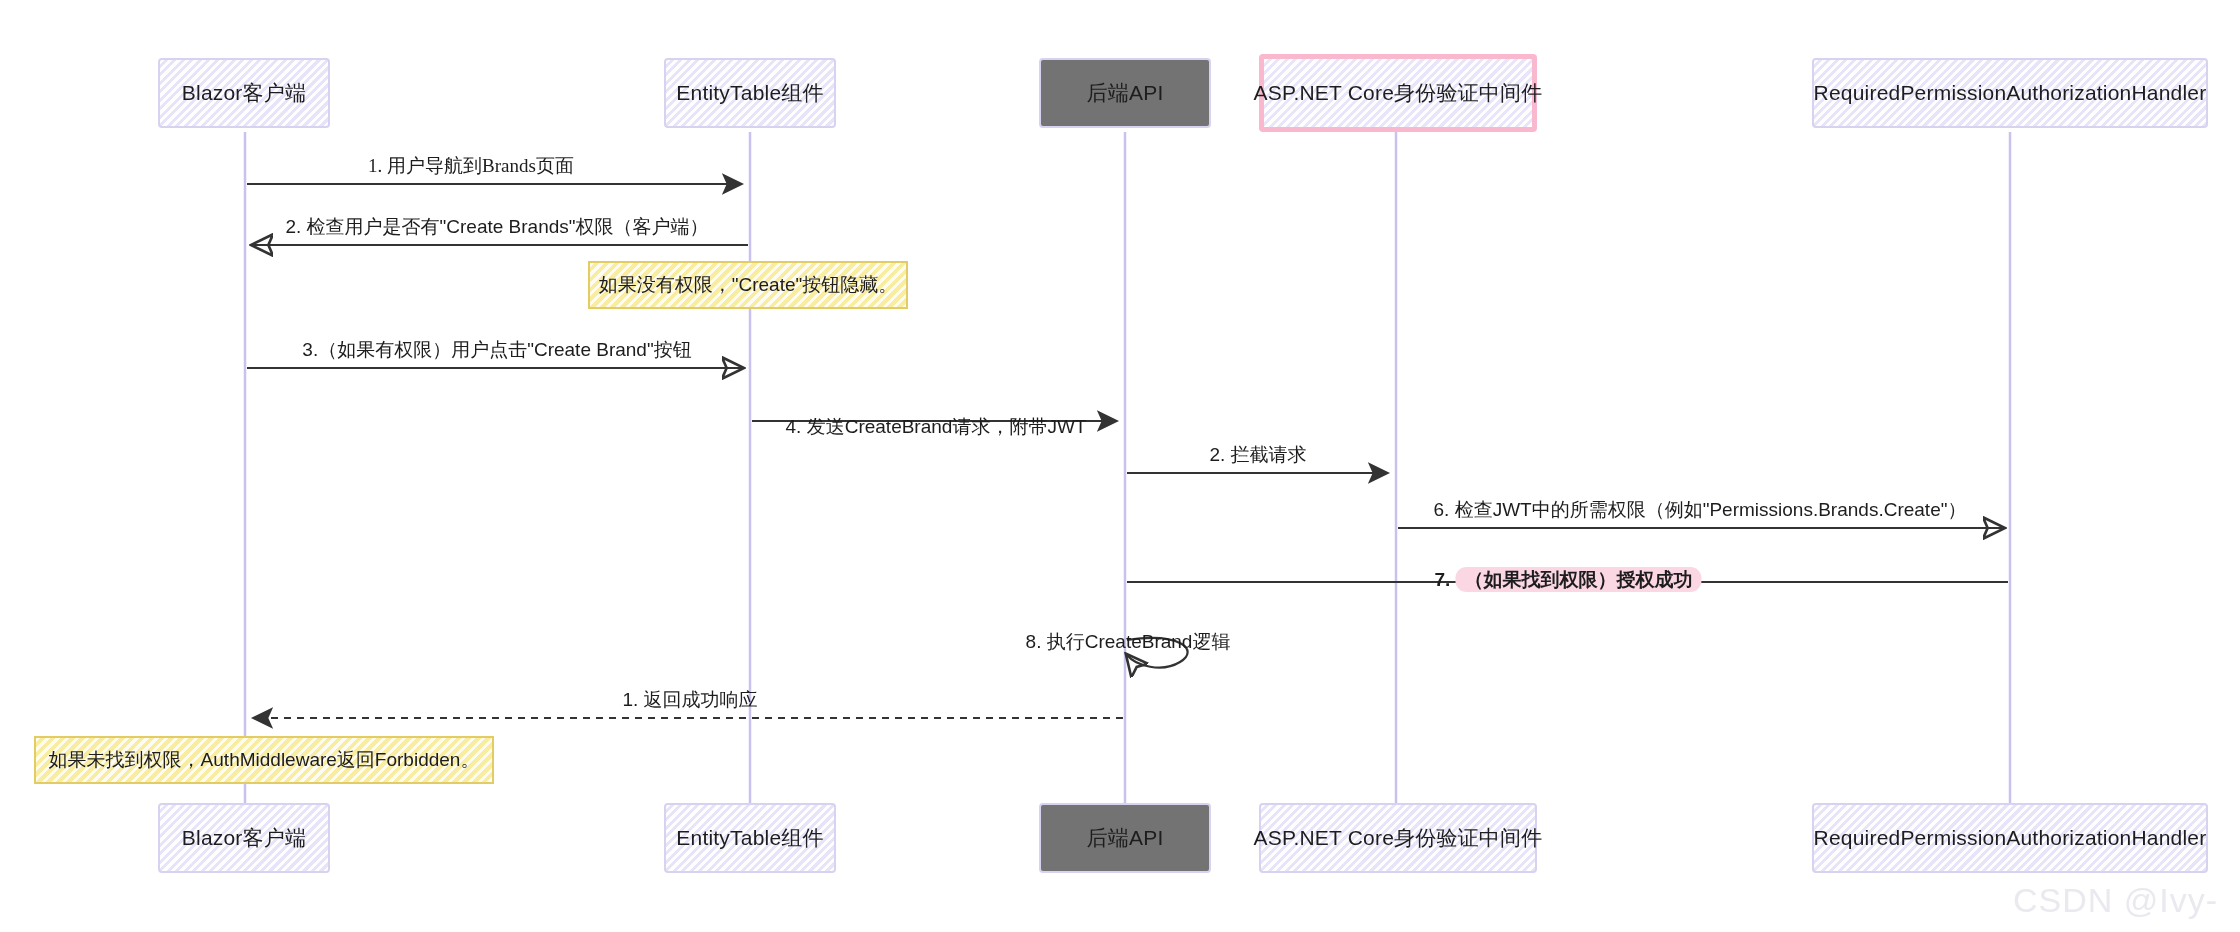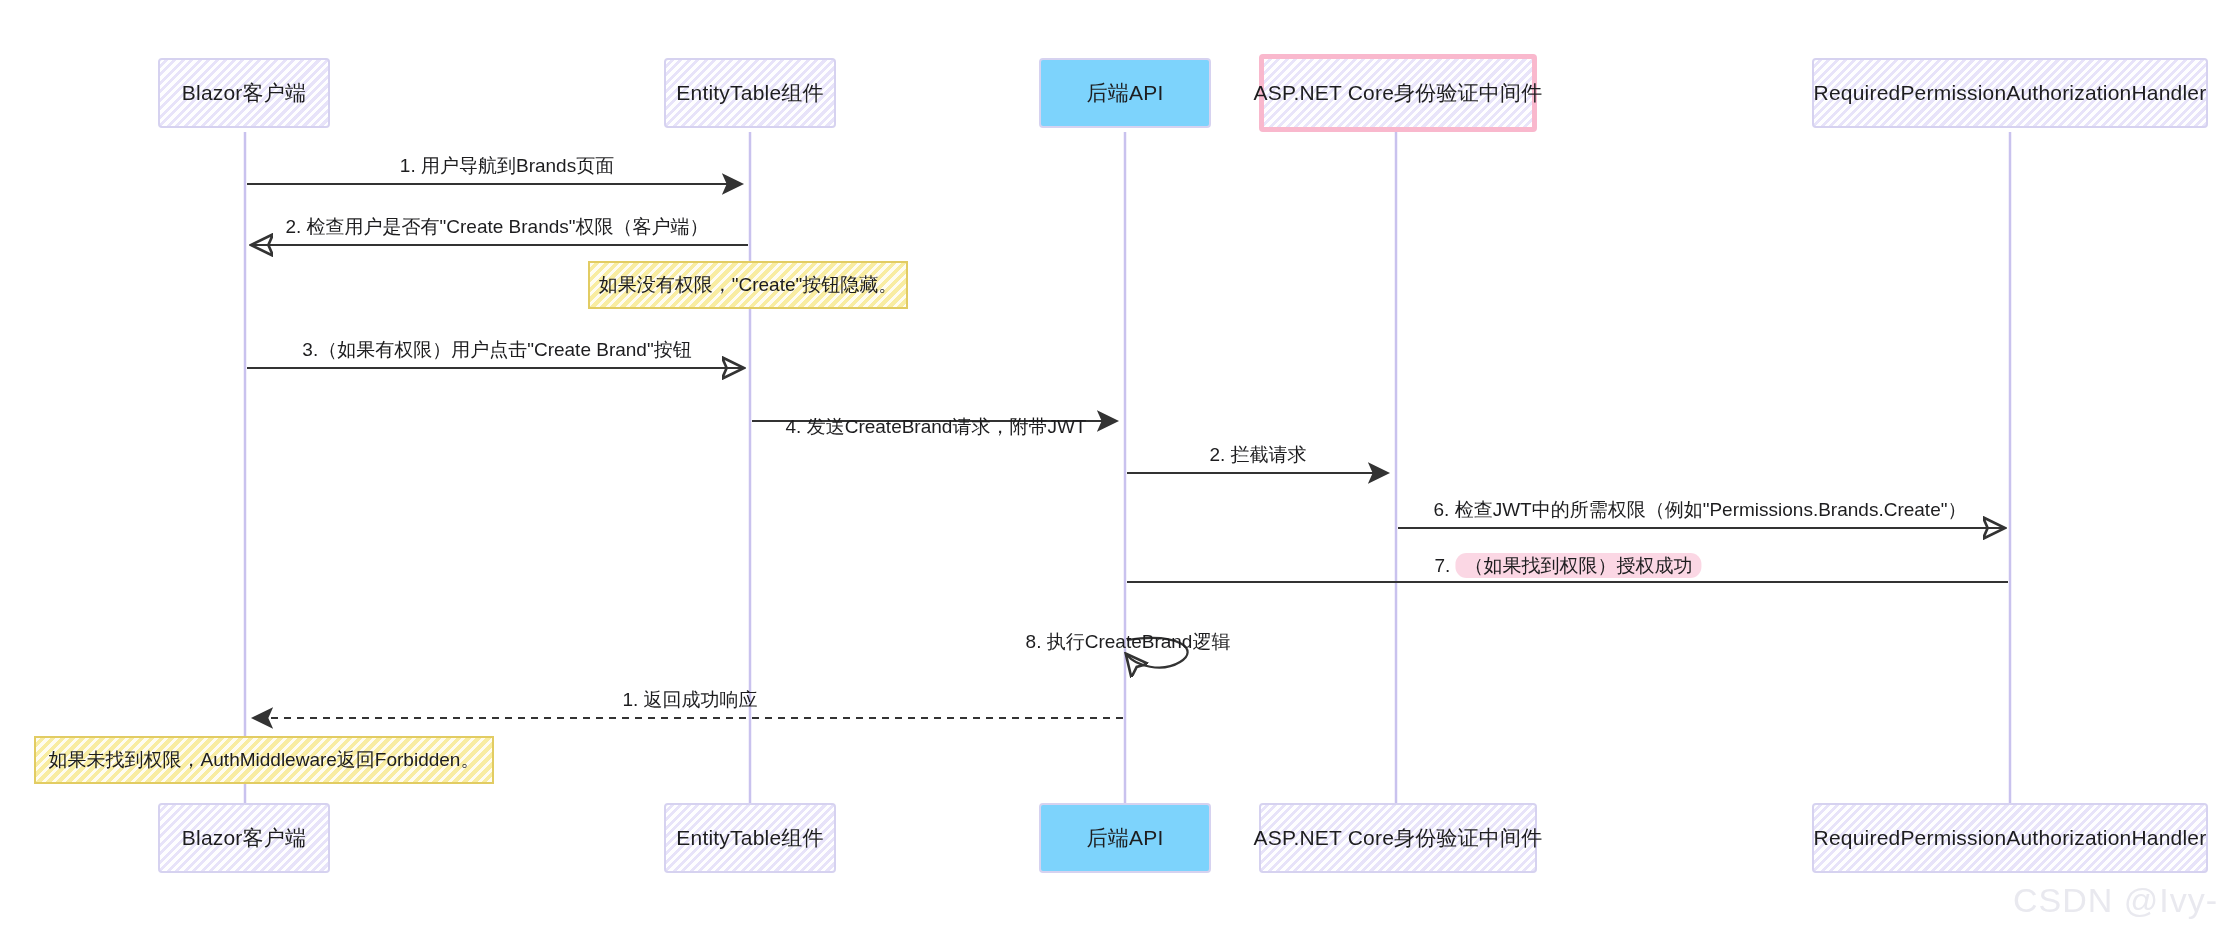--- a/index.html
+++ b/index.html
@@ -41,21 +41,21 @@
     text-align: center;
     color: #1d1d1f;
     font-size: 21px;
     letter-spacing: 0.2px;
     line-height: 1.2;
     padding: 0 18px;
     white-space: nowrap;
   }
   .participant.solid {
     background-image: none;
-    background-color: #7dd3fc;
+    background-color: #737373;
   }
   .participant.highlight {
     border: 5px solid #f9b8cd;
     background-color: #f6f4fd;
   }
   .participant .p-label { pointer-events: none; }
 
   
   .msg-label {
     position: absolute;
@@ -165,33 +165,33 @@
   <div class="participant solid" style="left:1039px; top:803px; width:172px; height:70px;">
     <span class="p-label">后端API</span>
   </div>
   <div class="participant" style="left:1259px; top:803px; width:278px; height:70px;">
     <span class="p-label">ASP.NET Core身份验证中间件</span>
   </div>
   <div class="participant" style="left:1812px; top:803px; width:396px; height:70px;">
     <span class="p-label">RequiredPermissionAuthorizationHandler</span>
   </div>
 
-  <div class="msg-label centered" style="left:507px;  top:155px;">1. 用户导航到Brands页面</div>
+  <div class="msg-label centered" style="left:471px;  top:155px;font-family:Liberation Serif, serif;">1. 用户导航到Brands页面</div>
 
   <div class="msg-label centered" style="left:497px;  top:216px;">2. 检查用户是否有"Create Brands"权限（客户端）</div>
 
   <div class="msg-label centered" style="left:497px;  top:339px;">3.（如果有权限）用户点击"Create Brand"按钮</div>
 
   <div class="msg-label centered" style="left:936px;  top:392px;margin-top:24px;">4. 发送CreateBrand请求，附带JWT</div>
 
   <div class="msg-label centered" style="left:1258px; top:444px;">2. 拦截请求</div>
 
   <div class="msg-label centered" style="left:1700px; top:499px;">6. 检查JWT中的所需权限（例如"Permissions.Brands.Create"）</div>
 
-  <div class="msg-label centered" style="left:1568px; top:555px;">
+  <div class="msg-label centered" style="left:1568px; top:569px;font-weight:bold;">
     <span>7.</span>
     <span class="hl">（如果找到权限）授权成功</span>
   </div>
 
   <div class="msg-label centered" style="left:1128px; top:631px;">8. 执行CreateBrand逻辑</div>
 
   <div class="msg-label centered" style="left:690px;  top:689px;">1. 返回成功响应</div>
 
   <div class="note" style="left:588px; top:261px; width:320px; height:48px;">
     <span>如果没有权限，"Create"按钮隐藏。</span>

